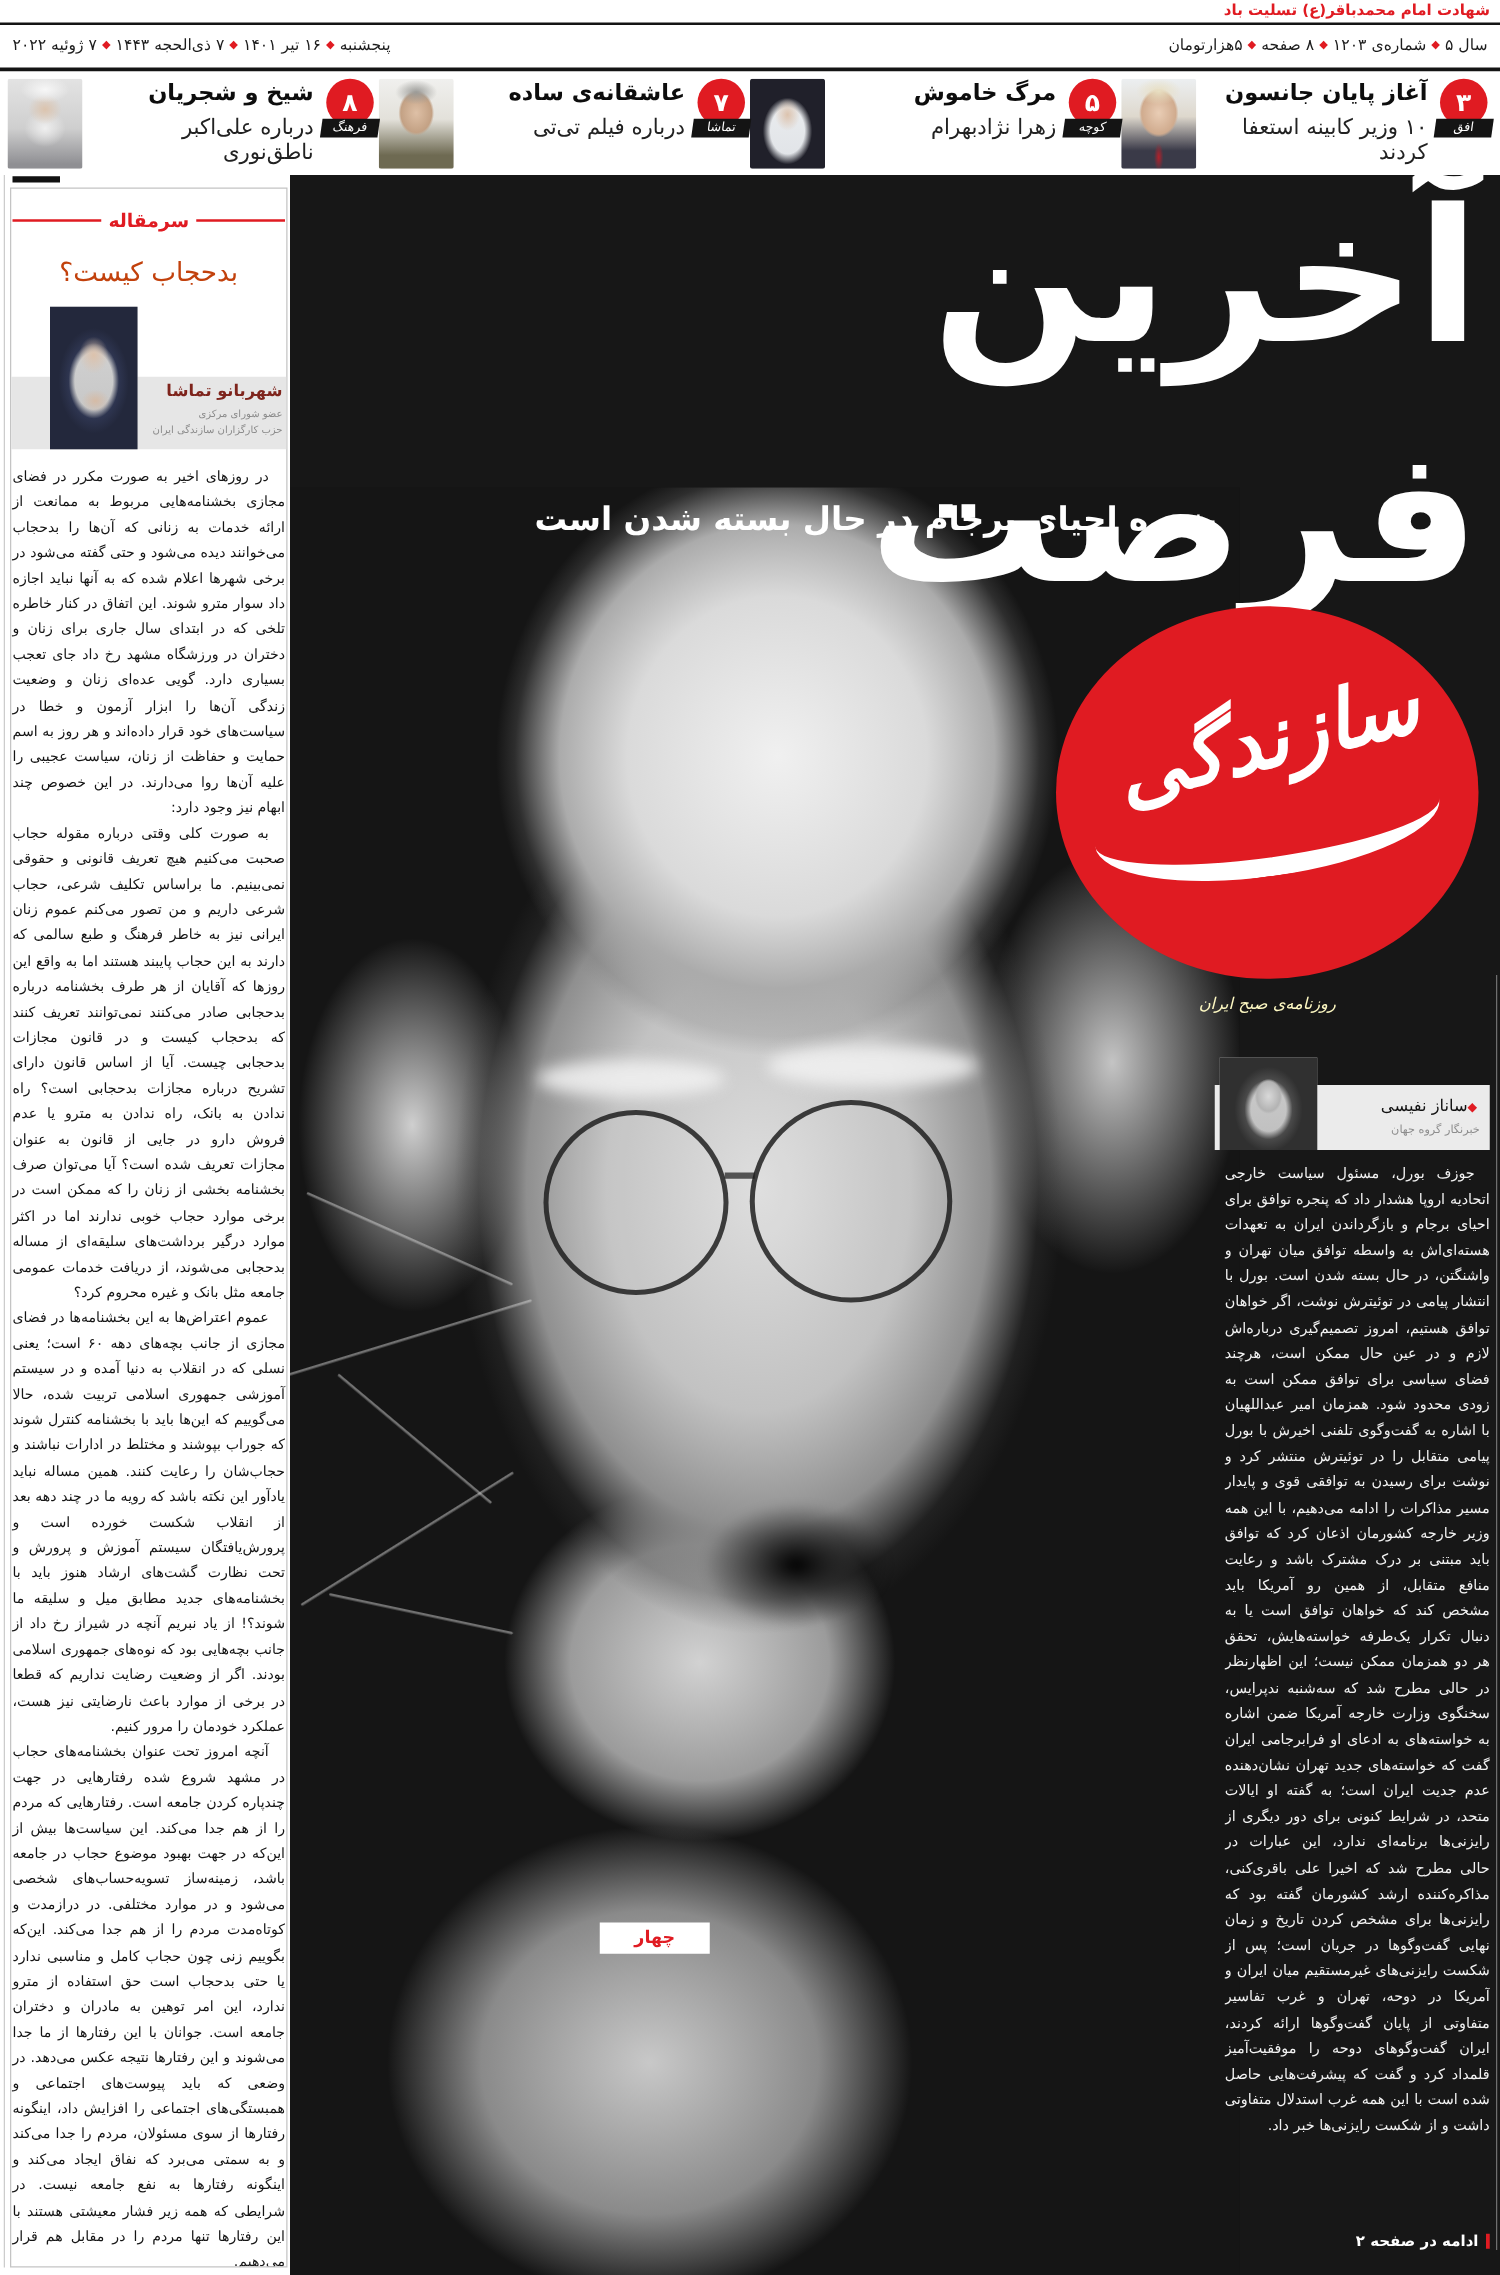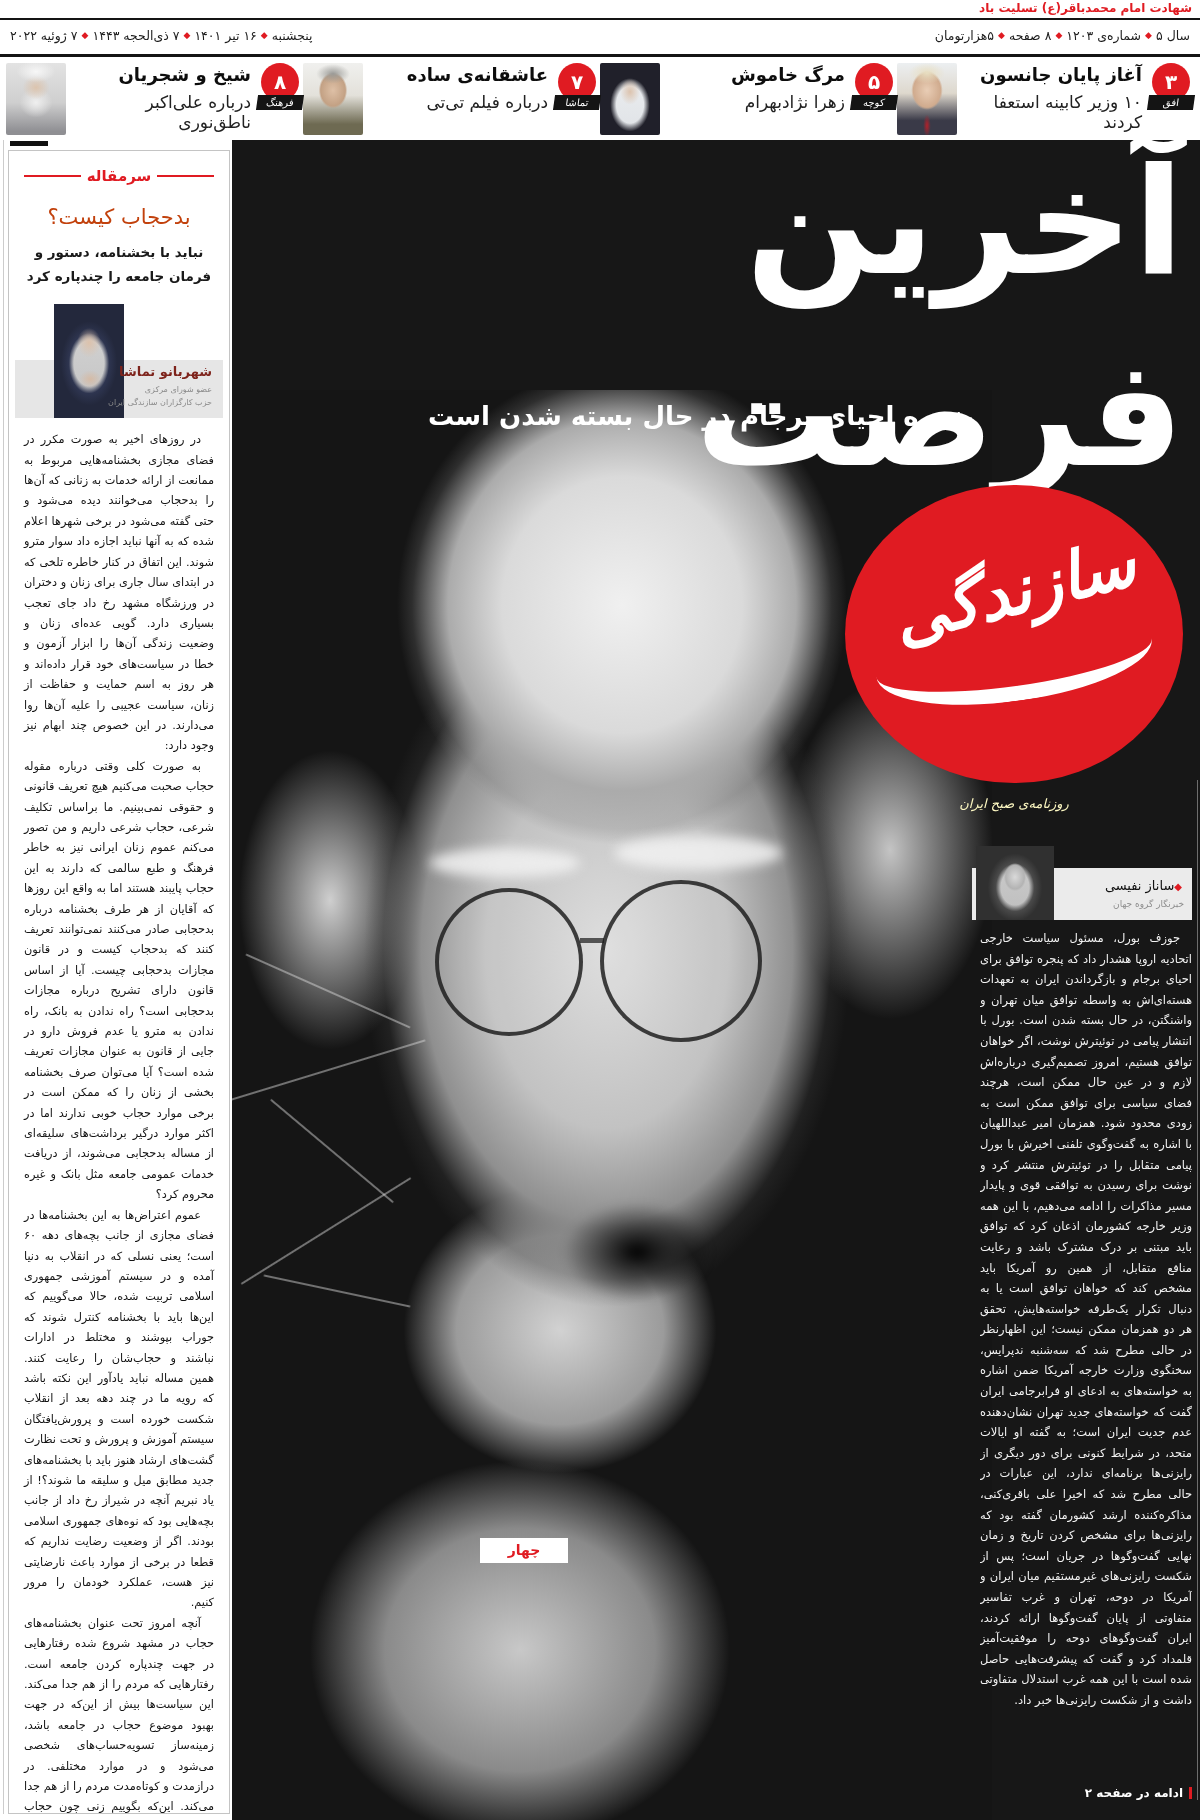--- a/index.html
+++ b/index.html
@@ -42,21 +42,21 @@
         radial-gradient(ellipse 26px 14px at 50% 12%, #f7f7f7 0%, rgba(247,247,247,0) 75%),
         radial-gradient(ellipse 18px 16px at 50% 34%, #dcc4ae 0%, rgba(220,196,174,0) 75%),
         radial-gradient(ellipse 22px 20px at 50% 55%, #efefef 0%, rgba(239,239,239,0) 75%),
         linear-gradient(180deg, #e3e3e3 0%, #cfcfcf 55%, #8f8f93 95%); }
 
   
   .vline { position:absolute; left:3px; top:140px; width:1px; height:1674px; background:#ccc; }
   .foldbar { position:absolute; left:10px; top:141px; width:38px; height:5px; background:#111; }
 
   
-  .leftcol { position:absolute; left:8px; top:150px; width:222px; height:1664px; border:1px solid #c4c4c4; background:#fff; padding:0 15px; overflow:hidden; }
+  .leftcol { position:absolute; left:8px; top:150px; width:222px; height:1664px; border:1px solid #c4c4c4; background:#fff; padding:0 1px; overflow:hidden; }
   .ed-header { display:flex; align-items:center; gap:6px; margin-top:16px; color:#e01b22; font-weight:bold; font-size:15px; }
   .ed-header .hline { flex:1; height:2px; background:#e01b22; }
   .ed-title { text-align:center; font-size:21px; font-weight:normal; color:#c2410c; margin-top:20px; }
   .ed-sub { text-align:center; font-size:13.5px; font-weight:bold; color:#1a1a1a; margin-top:12px; line-height:1.75; }
   .ed-author { position:relative; height:116px; margin-top:16px; }
   .ed-strip { position:absolute; left:-9px; right:-9px; top:56px; height:58px; background:#e6e6e6; }
   .ed-photo { position:absolute; left:30px; top:0; width:70px; height:114px;
       background:
         radial-gradient(ellipse 16px 20px at 50% 34%, #dcc2ac 0%, rgba(220,194,172,0) 74%),
         radial-gradient(ellipse 15px 12px at 52% 66%, #d5bba6 0%, rgba(213,187,166,0) 75%),
@@ -189,21 +189,20 @@
   <div class="vline"></div>
   <div class="foldbar"></div>
 
   <div class="leftcol">
     <div class="ed-header">
       <span class="hline"></span>
       <span>سرمقاله</span>
       <span class="hline"></span>
     </div>
     <div class="ed-title">بدحجاب کیست؟</div>
-    <div class="ed-sub">نباید با بخشنامه، دستور و فرمان جامعه را چندپاره کرد</div>
     <div class="ed-author">
       <div class="ed-strip"></div>
       <div class="ed-photo"></div>
       <div class="ed-name">شهربانو تماشا</div>
       <div class="ed-roles">
         <div>عضو شورای مرکزی</div>
         <div>حزب کارگزاران سازندگی ایران</div>
       </div>
     </div>
     <div class="ed-body">

